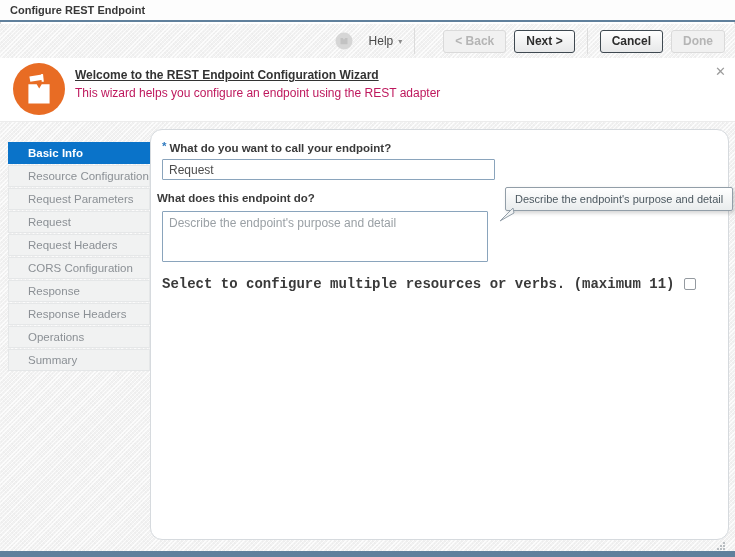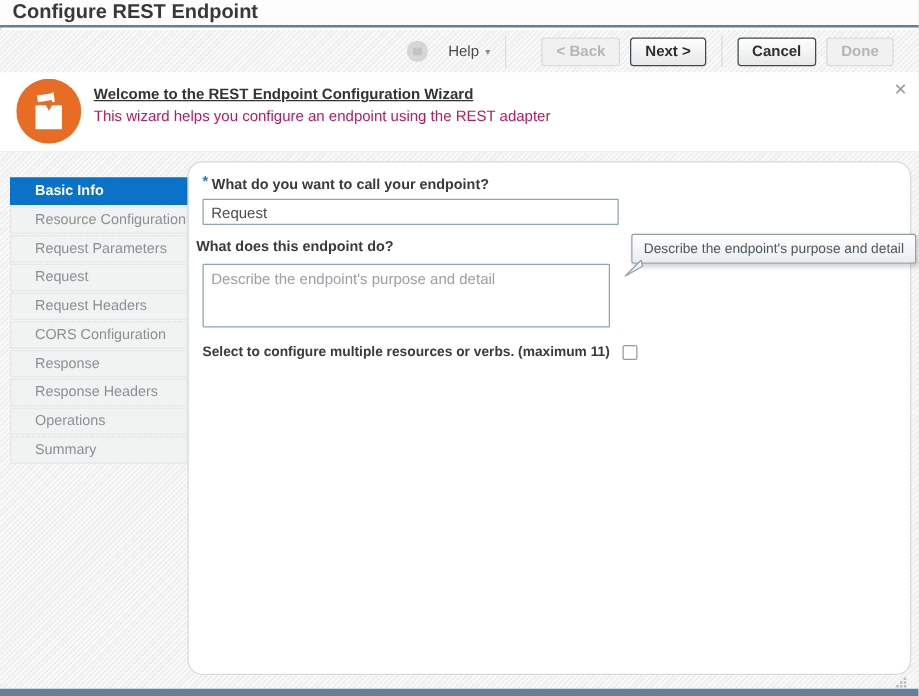--- a/index.html
+++ b/index.html
@@ -13,25 +13,25 @@
     background-color:#f2f2f2;
     background-image:repeating-linear-gradient(135deg, rgba(255,255,255,.8) 0 1px, transparent 1px 3px),
                      repeating-linear-gradient(45deg, rgba(0,0,0,.02) 0 1px, transparent 1px 3px);
   }
   
   .titlebar {
     position:absolute; left:0; top:0; width:735px; height:22px;
     background:#fdfdfd; border-bottom:2px solid #60809c;
     display:flex; align-items:center; padding-left:10px;
   }
-  .titlebar .title { font-size:16px; font-weight:bold; color:#383838; }
+  .titlebar .title { font-size:11px; font-weight:bold; color:#383838; }
   
   .toolbar {
     position:absolute; left:0; top:24px; width:735px; height:34px;
-    display:flex; align-items:center; justify-content:flex-end; padding-right:20px;
+    display:flex; align-items:center; justify-content:flex-end; padding-right:10px;
   }
   .avatar { width:18px; height:18px; margin-right:16px; cursor:pointer; }
   .help { display:flex; align-items:center; font-size:12px; color:#4b4b4b; cursor:pointer; }
   .help .arrow { font-size:8px; color:#8a8a8a; margin-left:5px; }
   .tb-sep { width:1px; height:26px; background:#dcdcdc; margin:0 12px; }
   .btn {
     height:23px; padding:0 11px; margin-left:8px; border-radius:3px;
     font-size:12px; font-weight:600; font-family:"Liberation Sans",sans-serif;
     display:inline-flex; align-items:center; white-space:nowrap;
   }
@@ -90,21 +90,21 @@
   .txtarea::placeholder, .txtinput::placeholder { color:#9aa0a5; opacity:1; }
   .tooltip {
     position:absolute; left:354px; top:57px; white-space:nowrap;
     padding:5px 9px; font-size:11px; color:#4c5860;
     background:linear-gradient(180deg,#ffffff,#e9eced);
     border:1px solid #929ea8; border-radius:2px;
     box-shadow:2px 2px 4px rgba(0,0,0,.18);
   }
   .tooltip .beak { position:absolute; left:-7px; bottom:-12px; }
   .multirow { position:absolute; left:11px; top:146px; display:flex; align-items:center; }
-  .multirow .mlabel { font-size:11px; font-weight:bold; color:#3a3a3a; }
+  .multirow .mlabel { font-size:14px; font-weight:bold; color:#3a3a3a;font-family:Liberation Mono, monospace; }
   .checkbox {
     width:12px; height:12px; margin-left:10px; display:inline-block;
     border:1px solid #949aa0; border-radius:2px; background:#ffffff; cursor:pointer;
   }
   
   .grip { position:absolute; left:716px; top:542px; cursor:nwse-resize; }
   .bottombar { position:absolute; left:0; top:551px; width:735px; height:6px; background:#60809c; }
 </style>
 </head>
 <body>

